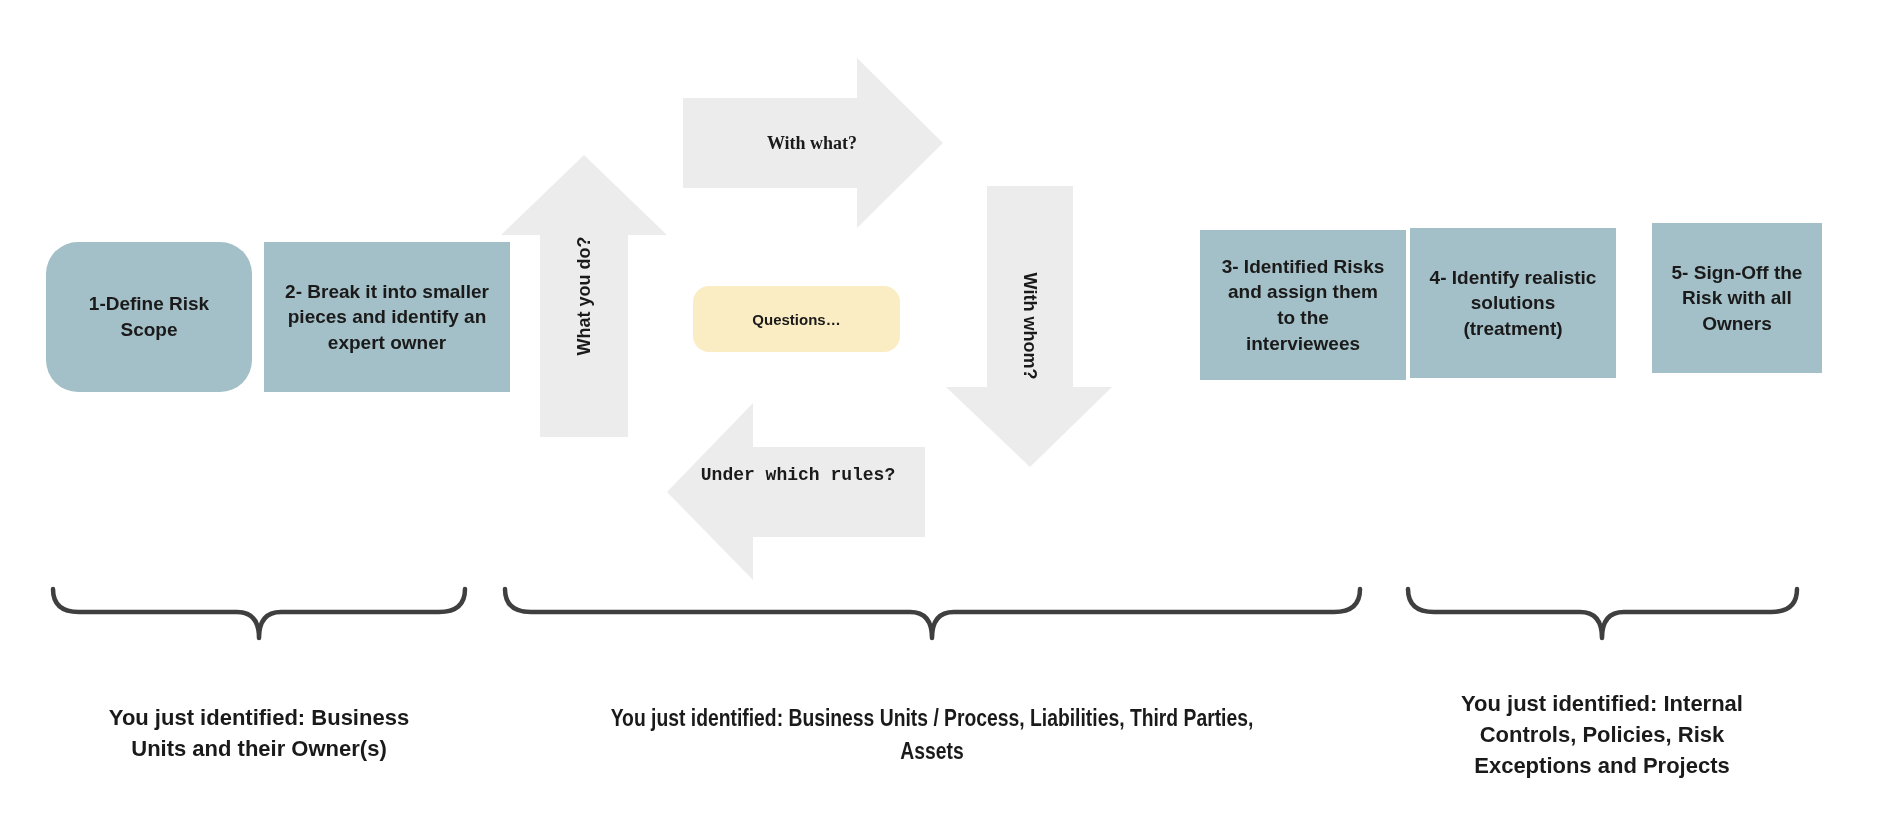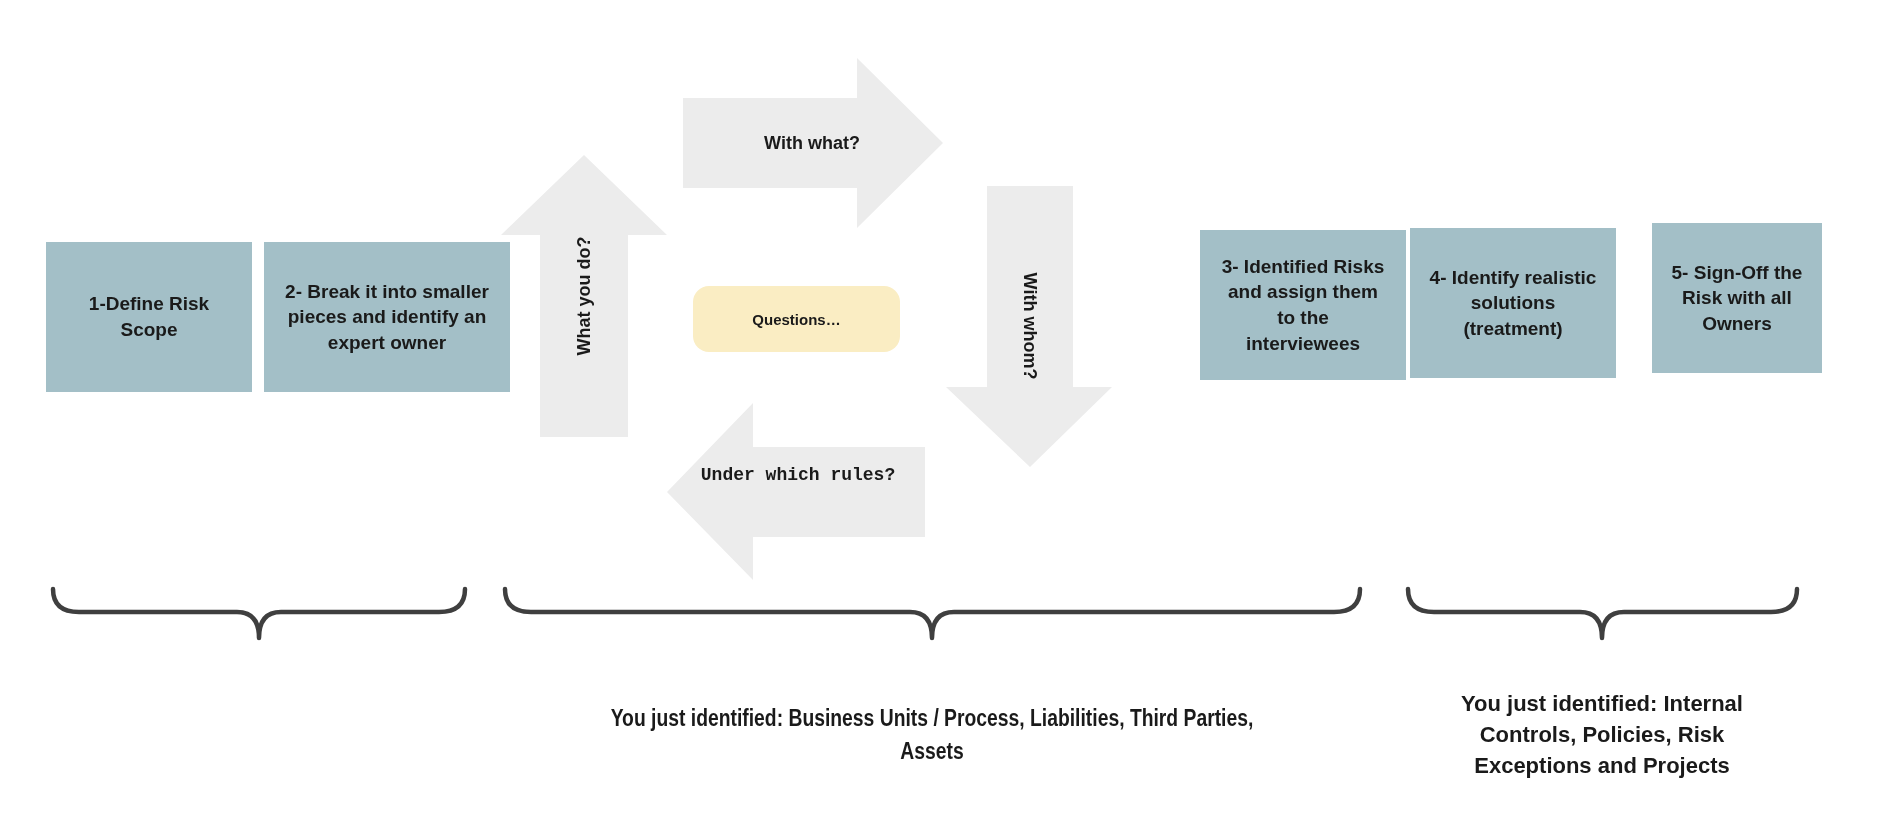--- a/index.html
+++ b/index.html
@@ -9,36 +9,36 @@
     color:#1a1a1a;font-weight:700;
   }
   .layer{position:absolute;left:0;top:0;}
   .arrow{fill:var(--arrow-color,#ececec);}
   .brace{fill:none;stroke:var(--brace-color,#3f3f3f);stroke-width:4.5;stroke-linecap:round;stroke-linejoin:round;}
   .step{
     position:absolute;background:var(--box-color,#a3bfc7);
     display:flex;align-items:center;justify-content:center;text-align:center;
     font-size:19px;line-height:1.35;padding:0 18px;box-sizing:border-box;
   }
-  .step-1{left:46px;top:242px;width:206px;height:150px;}
+  .step-1{left:46px;top:242px;width:206px;height:150px;border-radius:32px;}
   .step-2{left:264px;top:242px;width:246px;height:150px;}
   .step-3{left:1157px;top:230px;width:206px;height:150px;margin-left:43px;}
   .step-4{left:1410px;top:228px;width:206px;height:150px;}
   .step-5{left:1652px;top:223px;width:170px;height:150px;}
   .questions{
     position:absolute;left:693px;top:286px;width:207px;height:66px;
     background:var(--questions-color,#faedc3);border-radius:16px;
     display:flex;align-items:center;justify-content:center;font-size:15px;
   }
   .arrow-label{
     position:absolute;display:flex;align-items:center;justify-content:center;
     font-size:18px;white-space:nowrap;
   }
   .label-up{left:484px;top:281px;width:200px;height:30px;transform:rotate(-90deg);}
-  .label-right{left:712px;top:128px;width:200px;height:30px;}
+  .label-right{left:712px;top:128px;width:200px;height:30px;font-family:Liberation Serif, serif;}
   .label-down{left:930px;top:311px;width:200px;height:30px;transform:rotate(90deg);}
   .label-left{left:688px;top:460px;width:220px;height:30px;font-family:Liberation Mono, monospace;}
   .caption{
     position:absolute;text-align:center;font-size:22px;line-height:1.42;
   }
   .caption-1{left:79px;top:702px;width:360px;}
   .caption-2{left:522px;top:702px;width:820px;font-size:23px;}
   .caption-2 .condensed{display:inline-block;transform:scaleX(0.84);transform-origin:50% 50%;}
   .caption-3{left:1432px;top:688px;width:340px;}
 </style>
@@ -75,18 +75,19 @@
 
   <div class="questions">
     <span>Questions…</span>
   </div>
 
   <div class="arrow-label label-up">What you do?</div>
   <div class="arrow-label label-right">With what?</div>
   <div class="arrow-label label-down">With whom?</div>
   <div class="arrow-label label-left">Under which rules?</div>
 
+  <div class="caption caption-1">You just identified: Business Units and their Owner(s)</div>
   <div class="caption caption-3">You just identified: Internal Controls, Policies, Risk Exceptions and Projects</div>
   <div class="caption caption-2">
     <span class="condensed">You just identified: Business Units / Process, Liabilities, Third Parties, Assets</span>
   </div>
 
 </div>
 
 </body></html>

